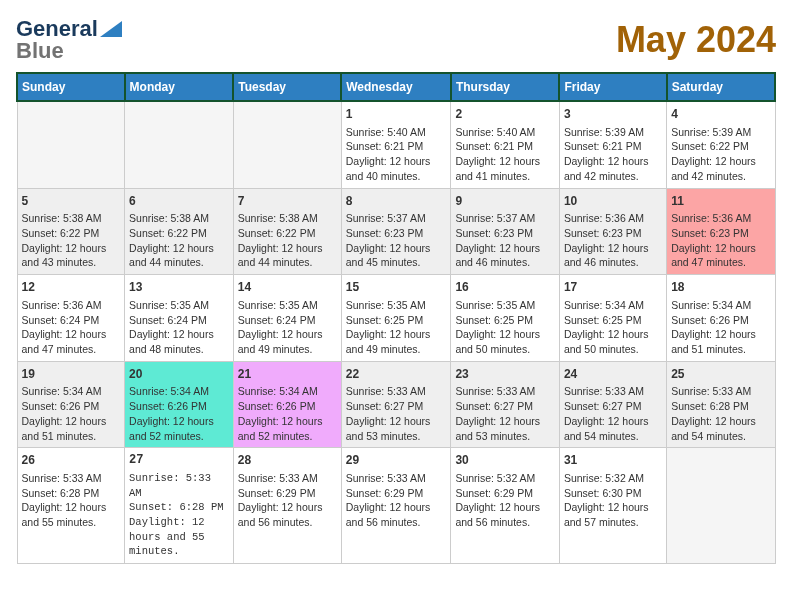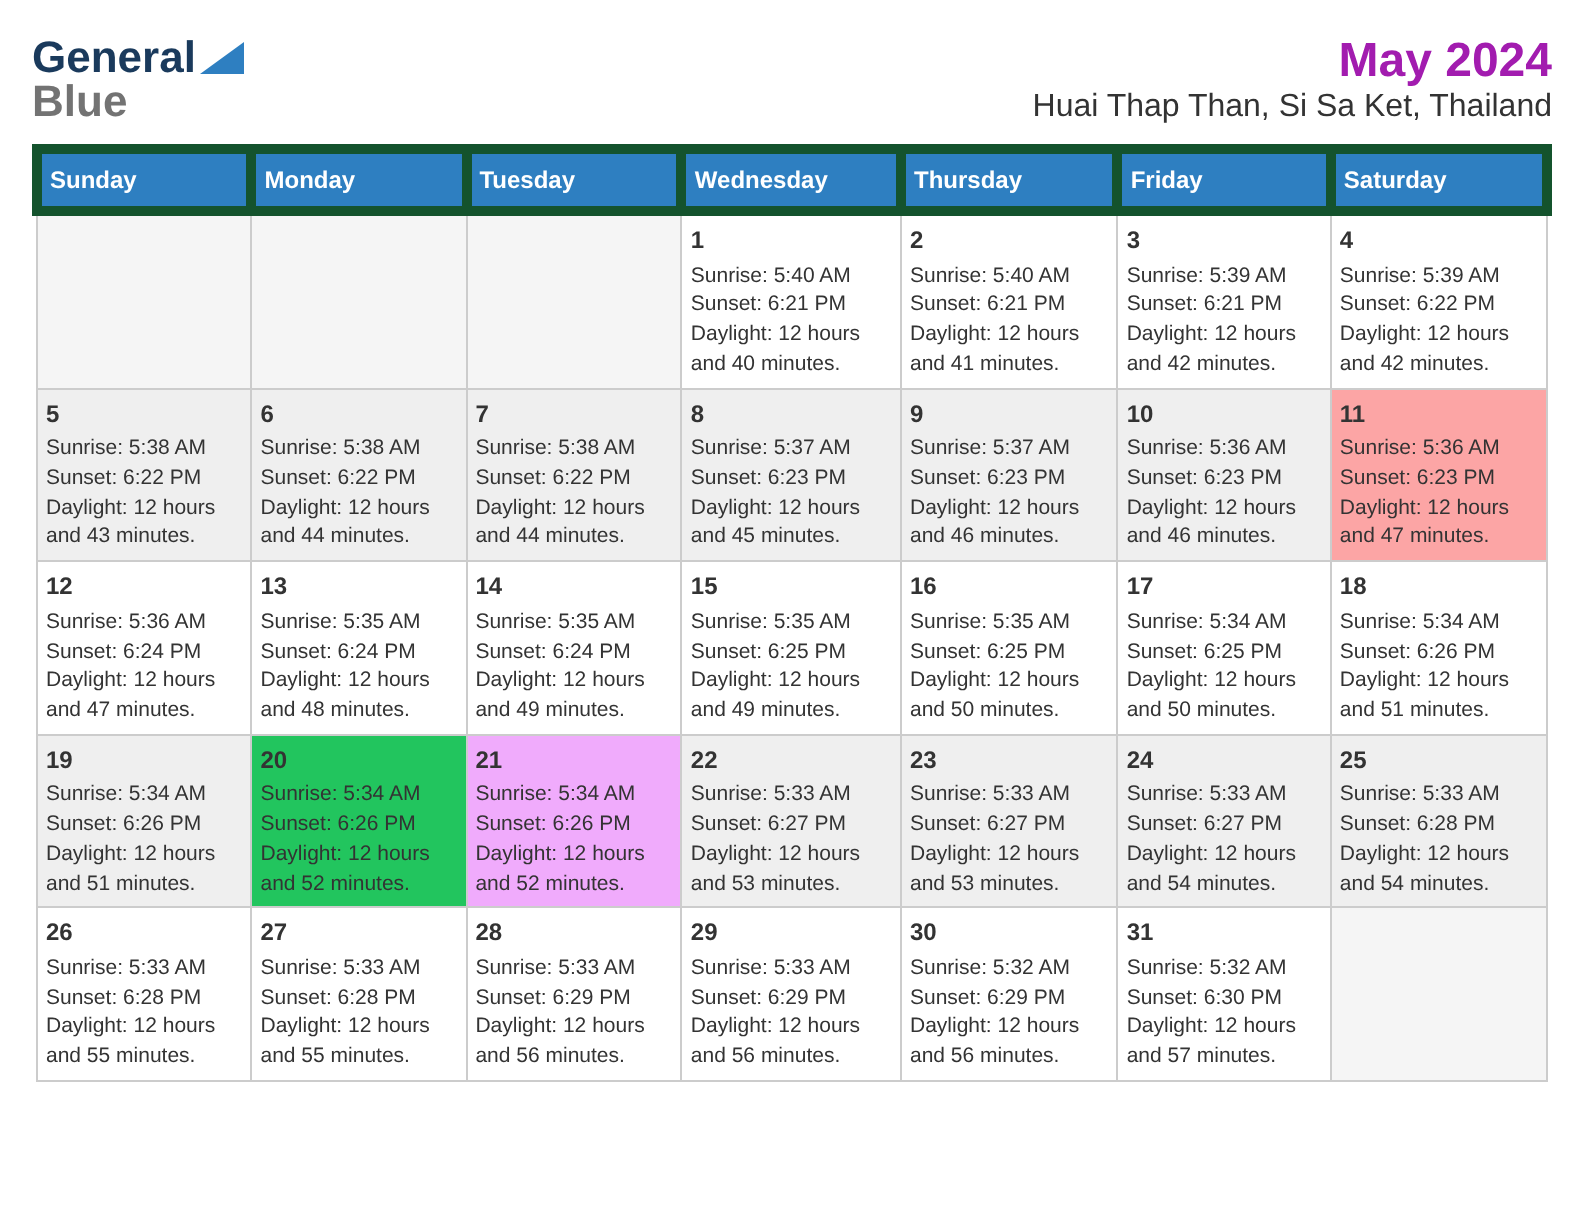--- a/index.html
+++ b/index.html
@@ -22,40 +22,40 @@
       align-items: flex-start;
     }
     .logo-line {
       display: flex;
       align-items: center;
     }
     .title-section {
       text-align: right;
     }
     .month-title {
-      font-size: 24px;
+      font-size: 36px;
       font-weight: bold;
-      color: #a21caf;
+      color: #a16207;
     }
     .location-title {
       font-size: 16px;
       color: #333;
     }
     table {
       width: 100%;
       border-collapse: collapse;
       font-size: 11px;
     }
     th {
       background-color: #2e7fc1;
       color: white;
       padding: 6px 4px;
       text-align: left;
       font-size: 12px;
-      border: 5px solid #14532d;
+      border: 2px solid #14532d;
     }
     td {
       border: 1px solid #ccc;
       vertical-align: top;
       padding: 4px;
       height: 80px;
       width: 113px;
       color: #333;
       font-size: 10.5px;
       line-height: 1.4;
@@ -78,21 +78,20 @@
     <div class="logo-line">
       <span style="font-size:22px;font-weight:bold;color:#1a3a5c;">General</span>
       <svg width="22" height="16" viewBox="0 0 22 16" style="margin-left:2px;">
         <polygon points="0,16 22,0 22,16" fill="#2e7fc1"></polygon>
       </svg>
     </div>
     <span style="font-size:22px;font-weight:bold;color:#737373;margin-top:-4px;">Blue</span>
   </div>
   <div class="title-section">
     <div class="month-title">May 2024</div>
-    <div class="location-title">Huai Thap Than, Si Sa Ket, Thailand</div>
   </div>
 </div>
 
 <table>
   <thead>
     <tr>
     <th>Sunday</th>
         <th>Monday</th>
         <th>Tuesday</th>
         <th>Wednesday</th>
@@ -124,30 +123,30 @@
         <td style="background: rgb(255, 255, 255);"><span class="day-num">12</span><span>Sunrise: 5:36 AM<br>Sunset: 6:24 PM<br>Daylight: 12 hours and 47 minutes.</span></td>
         <td style="background: rgb(255, 255, 255);"><span class="day-num">13</span><span>Sunrise: 5:35 AM<br>Sunset: 6:24 PM<br>Daylight: 12 hours and 48 minutes.</span></td>
         <td style="background: rgb(255, 255, 255); border-radius: 21px;"><span class="day-num">14</span><span>Sunrise: 5:35 AM<br>Sunset: 6:24 PM<br>Daylight: 12 hours and 49 minutes.</span></td>
         <td style="background: rgb(255, 255, 255);"><span class="day-num">15</span><span>Sunrise: 5:35 AM<br>Sunset: 6:25 PM<br>Daylight: 12 hours and 49 minutes.</span></td>
         <td style="background: rgb(255, 255, 255);"><span class="day-num">16</span><span>Sunrise: 5:35 AM<br>Sunset: 6:25 PM<br>Daylight: 12 hours and 50 minutes.</span></td>
         <td style="background: rgb(255, 255, 255);"><span class="day-num">17</span><span>Sunrise: 5:34 AM<br>Sunset: 6:25 PM<br>Daylight: 12 hours and 50 minutes.</span></td>
         <td style="background: rgb(255, 255, 255);"><span class="day-num">18</span><span>Sunrise: 5:34 AM<br>Sunset: 6:26 PM<br>Daylight: 12 hours and 51 minutes.</span></td>
       </tr>
       <tr>
         <td style="background: rgb(239, 239, 239);"><span class="day-num">19</span><span>Sunrise: 5:34 AM<br>Sunset: 6:26 PM<br>Daylight: 12 hours and 51 minutes.</span></td>
-        <td style="background: #22c55e;"><span class="day-num">20</span><span>Sunrise: 5:34 AM<br>Sunset: 6:26 PM<br>Daylight: 12 hours and 52 minutes.</span></td>
+        <td style="background: #5eead4;"><span class="day-num">20</span><span>Sunrise: 5:34 AM<br>Sunset: 6:26 PM<br>Daylight: 12 hours and 52 minutes.</span></td>
         <td style="background: #f0abfc;"><span class="day-num">21</span><span>Sunrise: 5:34 AM<br>Sunset: 6:26 PM<br>Daylight: 12 hours and 52 minutes.</span></td>
         <td style="background: rgb(239, 239, 239);"><span class="day-num">22</span><span>Sunrise: 5:33 AM<br>Sunset: 6:27 PM<br>Daylight: 12 hours and 53 minutes.</span></td>
         <td style="background: rgb(239, 239, 239);"><span class="day-num">23</span><span>Sunrise: 5:33 AM<br>Sunset: 6:27 PM<br>Daylight: 12 hours and 53 minutes.</span></td>
         <td style="background: rgb(239, 239, 239);"><span class="day-num">24</span><span>Sunrise: 5:33 AM<br>Sunset: 6:27 PM<br>Daylight: 12 hours and 54 minutes.</span></td>
         <td style="background: rgb(239, 239, 239);"><span class="day-num">25</span><span>Sunrise: 5:33 AM<br>Sunset: 6:28 PM<br>Daylight: 12 hours and 54 minutes.</span></td>
       </tr>
       <tr>
         <td style="background: rgb(255, 255, 255);"><span class="day-num">26</span><span>Sunrise: 5:33 AM<br>Sunset: 6:28 PM<br>Daylight: 12 hours and 55 minutes.</span></td>
-        <td style="background: rgb(255, 255, 255);"><span class="day-num">27</span><span>Sunrise: 5:33 AM<br>Sunset: 6:28 PM<br>Daylight: 12 hours and 55 minutes.</span></td>
+        <td style="background: rgb(255, 255, 255); font-family: Liberation Mono, monospace;"><span class="day-num">27</span><span>Sunrise: 5:33 AM<br>Sunset: 6:28 PM<br>Daylight: 12 hours and 55 minutes.</span></td>
         <td style="background: rgb(255, 255, 255);"><span class="day-num">28</span><span>Sunrise: 5:33 AM<br>Sunset: 6:29 PM<br>Daylight: 12 hours and 56 minutes.</span></td>
         <td style="background: rgb(255, 255, 255);"><span class="day-num">29</span><span>Sunrise: 5:33 AM<br>Sunset: 6:29 PM<br>Daylight: 12 hours and 56 minutes.</span></td>
         <td style="background: rgb(255, 255, 255);"><span class="day-num">30</span><span>Sunrise: 5:32 AM<br>Sunset: 6:29 PM<br>Daylight: 12 hours and 56 minutes.</span></td>
         <td style="background: rgb(255, 255, 255);"><span class="day-num">31</span><span>Sunrise: 5:32 AM<br>Sunset: 6:30 PM<br>Daylight: 12 hours and 57 minutes.</span></td>
         <td class="empty" style="background: rgb(245, 245, 245);"></td>
       </tr>
     </tbody>
 </table>
 
 </body></html>

